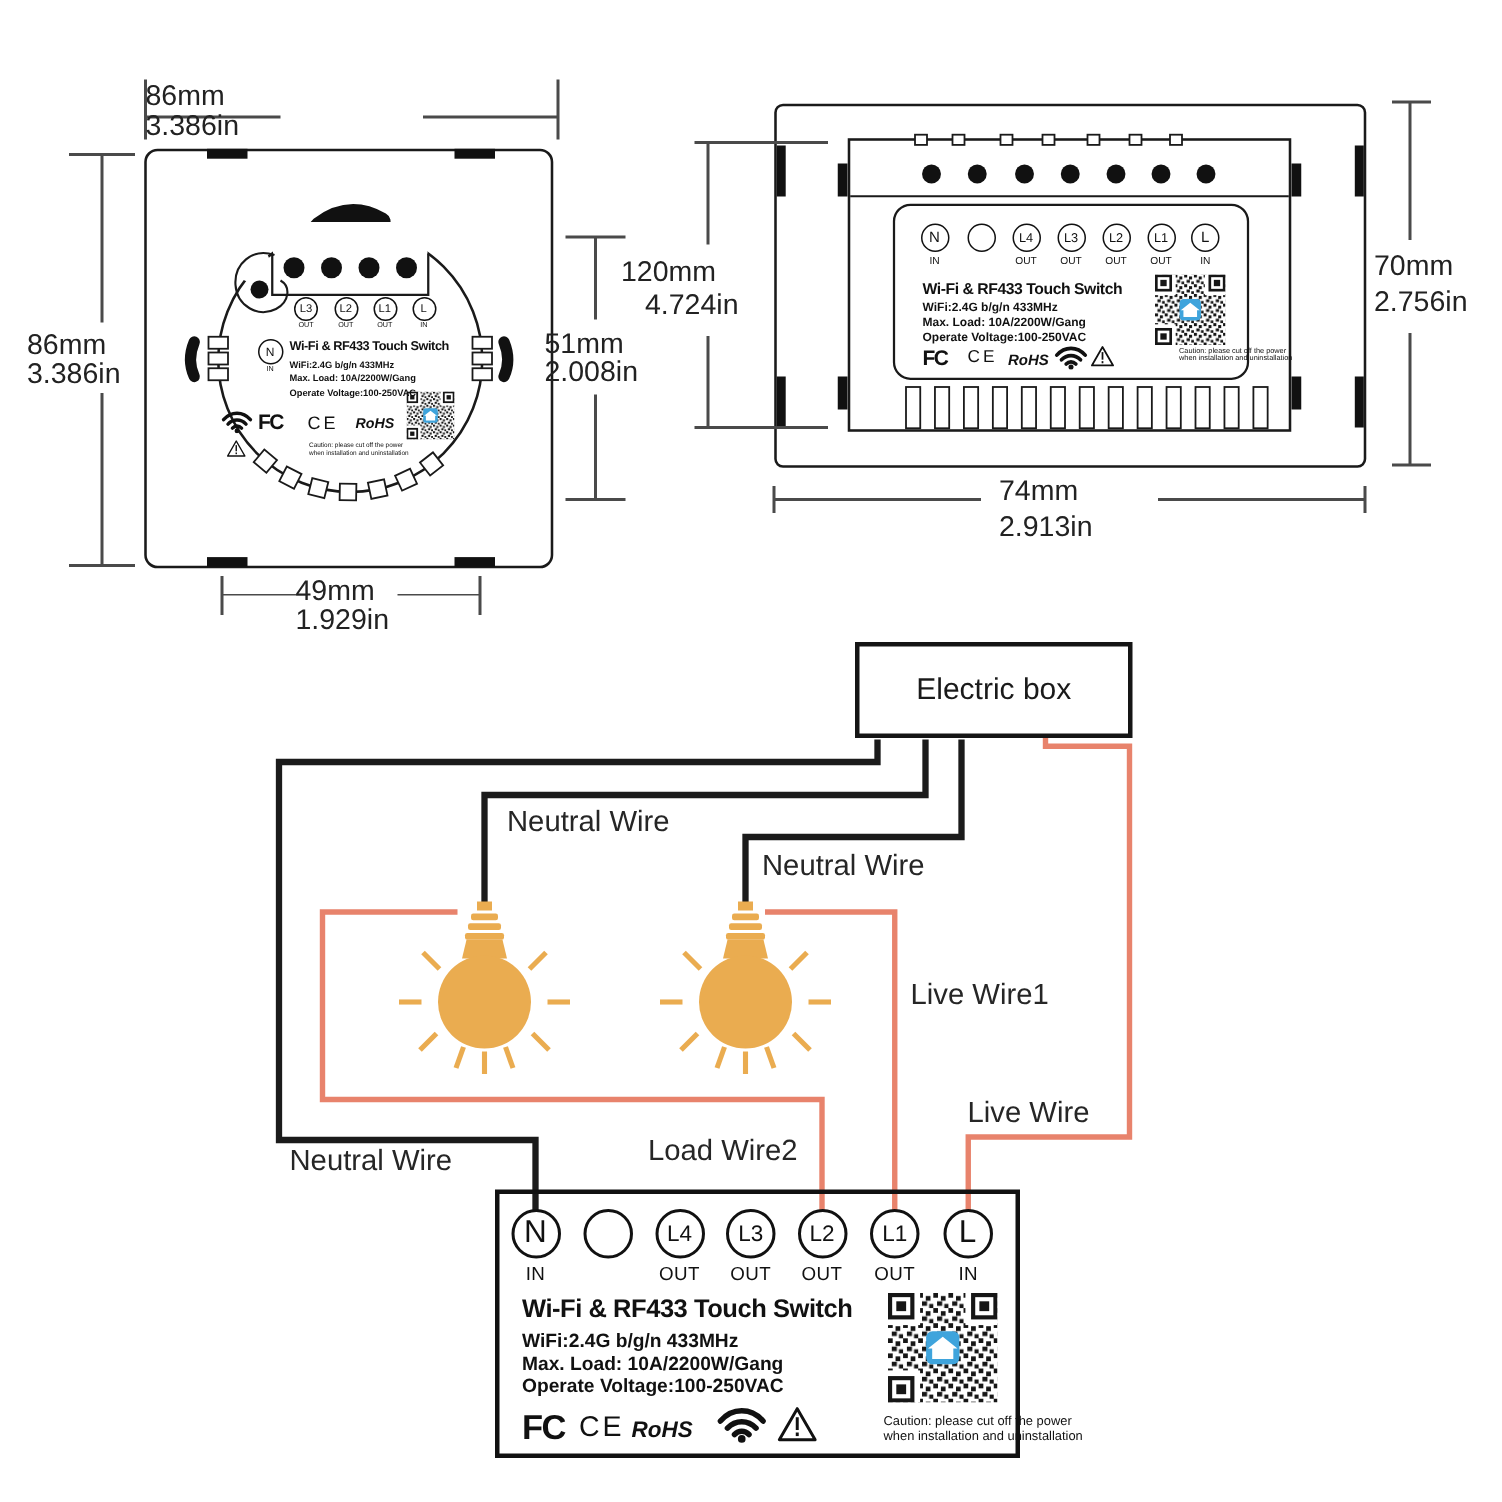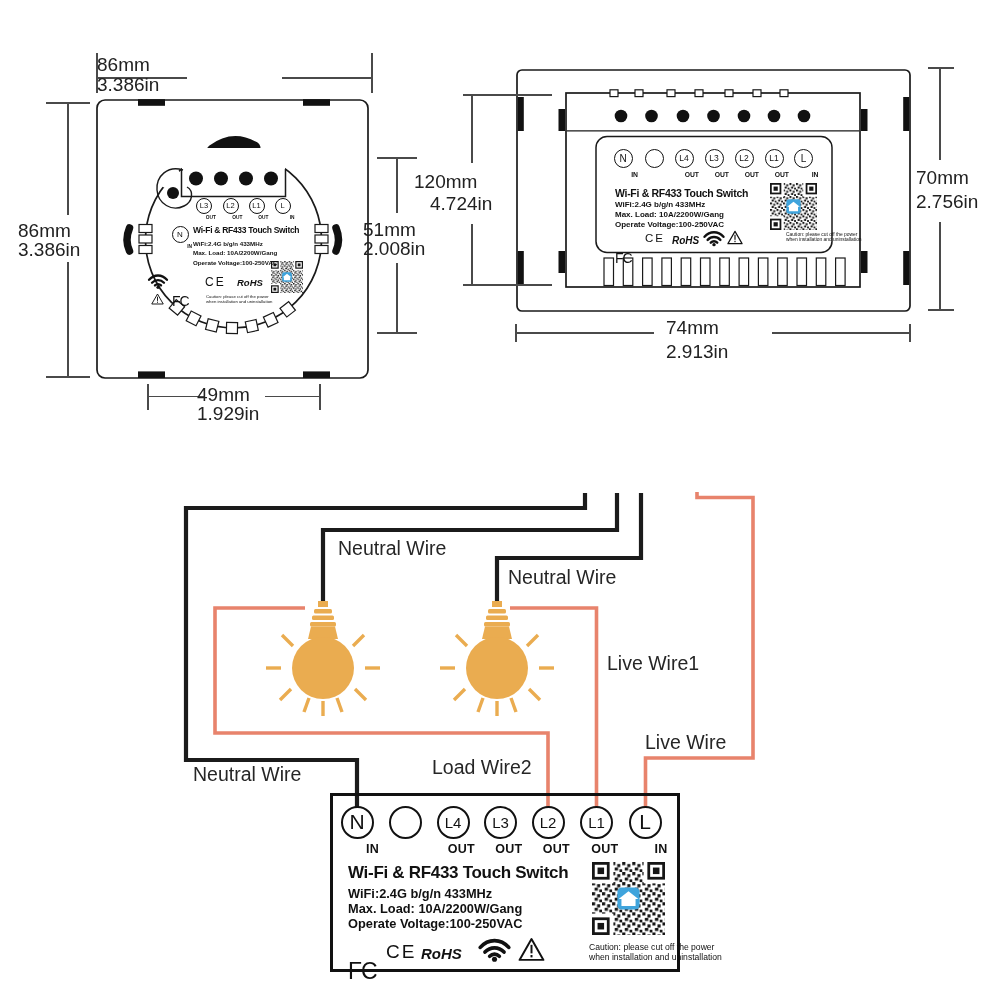--- a/index.html
+++ b/index.html
@@ -12,24 +12,24 @@
   .dlabel{position:absolute;text-align:left;color:#222;font-size:19px;line-height:19px;white-space:nowrap;}
   
   .wlabel{position:absolute;font-size:19.5px;color:#262626;white-space:nowrap;}
   
   .obox{position:absolute;box-sizing:border-box;border:3.2px solid #151515;background:transparent;
         display:flex;align-items:center;justify-content:center;font-size:20px;color:#1a1a1a;}
   .swbox{position:absolute;box-sizing:border-box;border:3.6px solid #111;background:transparent;}
   
   .term{position:absolute;box-sizing:border-box;border-radius:50%;background:#fff;border:2.3px solid #111;
         display:flex;align-items:center;justify-content:center;color:#111;}
-  .tsub{position:absolute;text-align:right;color:#111;white-space:nowrap;font-weight:bold;}
+  .tsub{position:absolute;text-align:center;color:#111;white-space:nowrap;}
   .ptitle{position:absolute;font-weight:700;color:#111;white-space:nowrap;letter-spacing:-0.3px;}
   .pspec{position:absolute;font-weight:700;color:#111;white-space:nowrap;}
-  .fcc{position:absolute;font-weight:400;letter-spacing:-1px;color:#111;white-space:nowrap;margin-top:20px;}
+  .fcc{position:absolute;font-weight:700;letter-spacing:-1px;color:#111;white-space:nowrap;}
   .cemark{position:absolute;font-weight:400;letter-spacing:2px;color:#111;white-space:nowrap;}
   .rohs{position:absolute;font-weight:700;font-style:italic;color:#111;white-space:nowrap;}
   .caut{position:absolute;color:#111;white-space:nowrap;margin-left:40px;}
 </style>
 </head>
 <body>
 
 <div id="stage">
 
   <svg class="layer" width="1001" height="1001" viewBox="0 0 1001 1001">
@@ -340,20 +340,23 @@
   <div class="pspec" style="left:615px;top:209.5px;font-size:8px">Max. Load: 10A/2200W/Gang</div>
   <div class="pspec" style="left:615px;top:219.5px;font-size:8px">Operate Voltage:100-250VAC</div>
   <div class="fcc" style="left:615px;top:230px;font-size:14px">FC</div>
   <div class="cemark" style="left:645px;top:231.5px;font-size:11.5px">CE</div>
   <div class="rohs" style="left:672px;top:234.5px;font-size:10px">RoHS</div>
   <div class="caut" style="left:746px;top:231.5px;font-size:4.9px;line-height:5.6px">
     <div>Caution: please cut off the power</div>
       <div>when installation and uninstallation</div>
   </div>
 
+  <div class="obox" style="left:570px;top:428px;width:185px;height:64px">
+    <span>Electric box</span>
+  </div>
   <div class="wlabel" style="left:338px;top:537px">Neutral Wire</div>
   <div class="wlabel" style="left:508px;top:566px">Neutral Wire</div>
   <div class="wlabel" style="left:193px;top:763px">Neutral Wire</div>
   <div class="wlabel" style="left:607px;top:652px">Live Wire1</div>
   <div class="wlabel" style="left:645px;top:731px">Live Wire</div>
   <div class="wlabel" style="left:432px;top:756px">Load Wire2</div>
 
   <div class="swbox" style="left:330px;top:793px;width:350px;height:179px"></div>
   <div class="term" style="left:340.5px;top:805.5px;width:33px;height:33px;font-size:21px">N</div>
   <div class="term" style="left:388.5px;top:805.5px;width:33px;height:33px;font-size:15px"></div>

